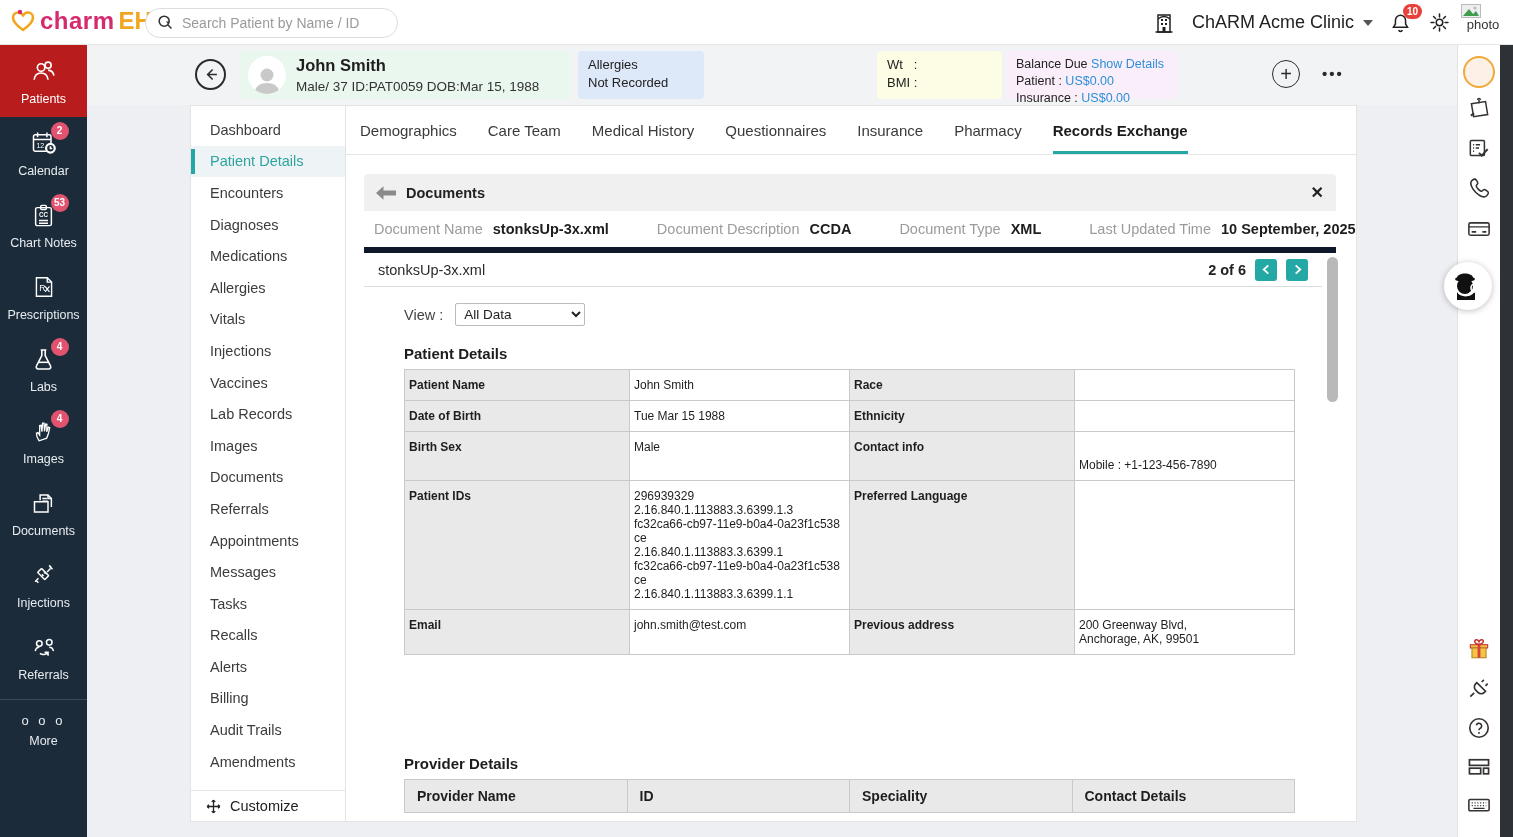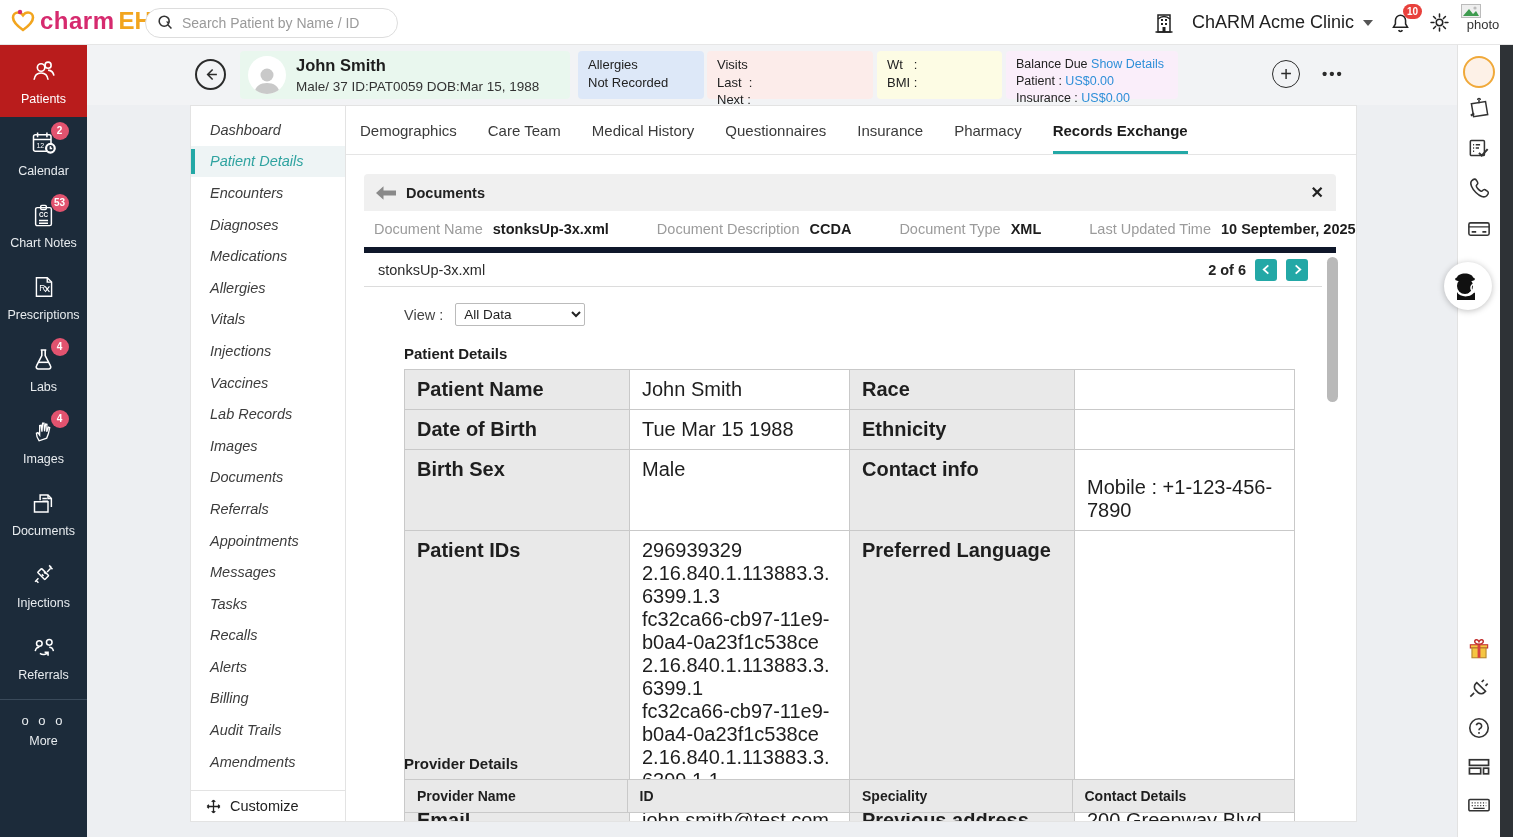--- a/index.html
+++ b/index.html
@@ -58,21 +58,21 @@
   .blue-link { color:#2e8fd8; cursor:pointer; }
   .plus-btn { position:absolute; left:1185px; top:15px; width:28px; height:28px; border:1.6px solid #2b2b2b;
     border-radius:50%; display:flex; align-items:center; justify-content:center; font-size:20px; color:#2b2b2b;
     background:transparent; cursor:pointer; font-weight:300; line-height:1; }
   .dots-btn { position:absolute; left:1235px; top:20px; font-size:15px; letter-spacing:2px; font-weight:bold;
     color:#2b2b2b; cursor:pointer; background:none; border:none; }
 
   
   .sec-nav { position:absolute; left:190px; top:105px; width:156px; height:717px; background:#fff;
     border:1px solid #e3e3e3; display:flex; flex-direction:column; }
-  .sec-list { flex:1; padding-top:8px; overflow:hidden;font-style:italic; }
+  .sec-list { flex:1; padding-top:8px; overflow:hidden; }
   .sec-item { height:31.6px; display:flex; align-items:center; padding-left:19px; font-size:14.5px;
     color:#3c3c3c; cursor:pointer; position:relative; }
   .sec-item.active { background:#eef4f5; color:#2fa3a0; }
   .sec-item.active::before { content:""; position:absolute; left:0; top:3px; bottom:3px; width:4px; background:#23a8a6; }
   .customize-row { height:31px; border-top:1px solid #e3e3e3; display:flex; align-items:center; gap:8px;
     padding-left:14px; font-size:14.5px; color:#222; cursor:pointer; }
 
   
   .main-panel { position:absolute; left:345px; top:105px; width:1012px; height:717px; background:#fff;
     border:1px solid #e3e3e3; overflow:hidden; }
@@ -101,21 +101,21 @@
   .pager-count { font-size:14.5px; font-weight:bold; color:#222; }
   .pg-btn { width:22px; height:22px; background:#23a8a6; border:none; border-radius:3px; color:#fff;
     display:flex; align-items:center; justify-content:center; cursor:pointer; }
   .view-row { position:absolute; left:40px; top:50px; display:flex; align-items:center; gap:12px; }
   .view-label { font-size:14.5px; color:#444; }
   .view-select { width:130px; height:23px; font-size:13.5px; border:1px solid #bbb; border-radius:2px;
     background:#fff; font-family:"Liberation Sans", sans-serif; color:#222; padding:0 4px; }
   .section-h { position:absolute; font-size:15px; font-weight:bold; color:#1d1d1d; }
 
   table.kv { border-collapse:collapse; table-layout:fixed; width:891px; }
-  table.kv td { border:1px solid #c9c9c9; font-size:20px; padding:8px 12px; vertical-align:top; color:#1e1e1e; }
+  table.kv td { border:1px solid #c9c9c9; font-size:12px; padding:8px 4px; vertical-align:top; color:#1e1e1e; }
   td.lbl { background:#e9e9e9; font-weight:bold; width:225px; }
   td.val { background:#fff; width:220px; word-break:break-all; white-space:pre-wrap; }
   td.val.addr { word-break:normal; white-space:pre-wrap; }
   td.val.low { padding-top:26px; }
   table.prov { border-collapse:collapse; table-layout:fixed; width:891px; }
   table.prov td { border:1px solid #c9c9c9; background:#e9e9e9; font-weight:bold; font-size:14px;
     padding:8px 12px; width:222px; color:#1e1e1e; }
 
   
   .right-strip { position:absolute; right:13px; top:45px; width:43px; height:792px; background:#fff;
@@ -333,25 +333,20 @@
       <div class="pname">John Smith</div>
       <div class="pmeta">Male/ 37  ID:PAT0059  DOB:Mar 15, 1988</div>
     </span>
   </div>
 
   <div class="pcard blue">
     <div>Allergies</div>
     <div>Not Recorded</div>
   </div>
 
-  <div class="pcard pink">
-    <div>Visits</div>
-    <div style="white-space:pre">Last  :</div>
-    <div style="white-space:pre">Next :</div>
-  </div>
 
   <div class="pcard yellow">
     <div style="white-space:pre">Wt   :</div>
     <div style="white-space:pre">BMI :</div>
   </div>
 
   <div class="pcard lav">
     <div>
       <span>Balance Due</span>
       <span class="blue-link">Show Details</span>

